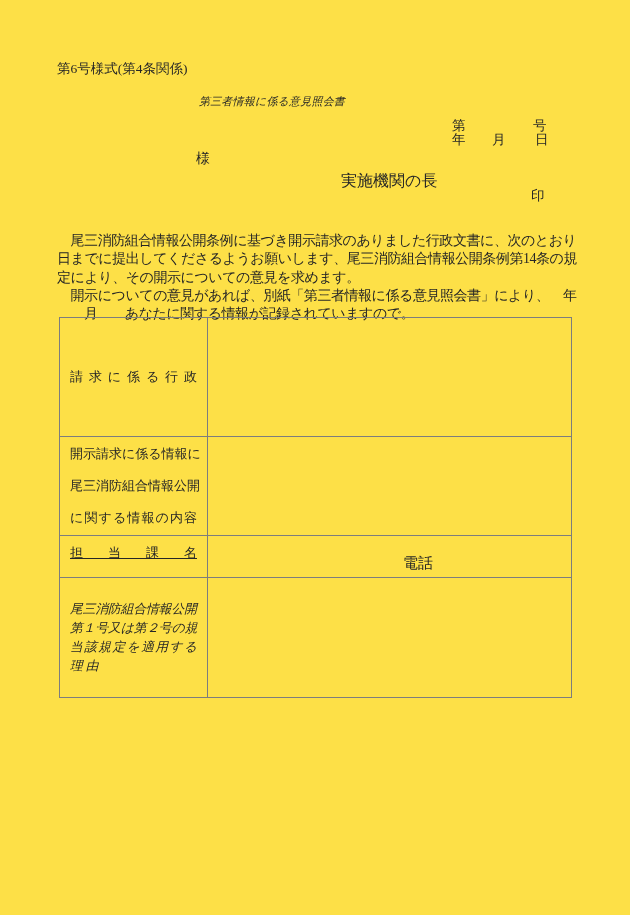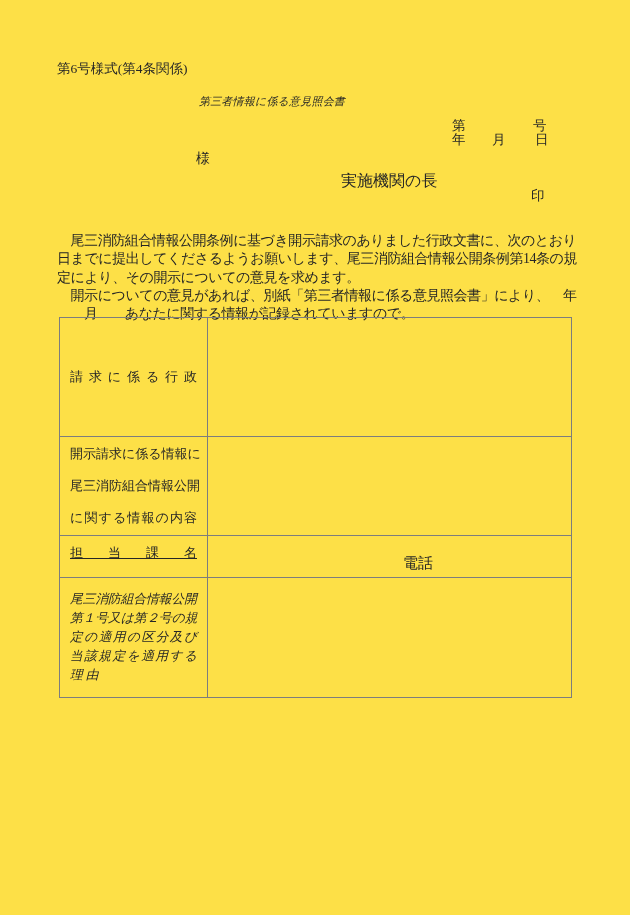--- a/index.html
+++ b/index.html
@@ -123,21 +123,20 @@
       </div>
       <div class="cell-value">
         <span class="phone">電話</span>
       </div>
     </div>
 
     <div class="t-row t-row4">
       <div class="cell-label">
         <div class="lbl-line lh19">尾三消防組合情報公開</div>
         <div class="lbl-line lh19">第１号又は第２号の規</div>
-        <div class="lbl-line lh19 lj">定の適用の区分及び</div>
         <div class="lbl-line lh19 lj">当該規定を適用する</div>
         <div class="lbl-line lh19">理 由</div>
       </div>
       <div class="cell-value"></div>
     </div>
 
   </div>
 
 </div>
 

